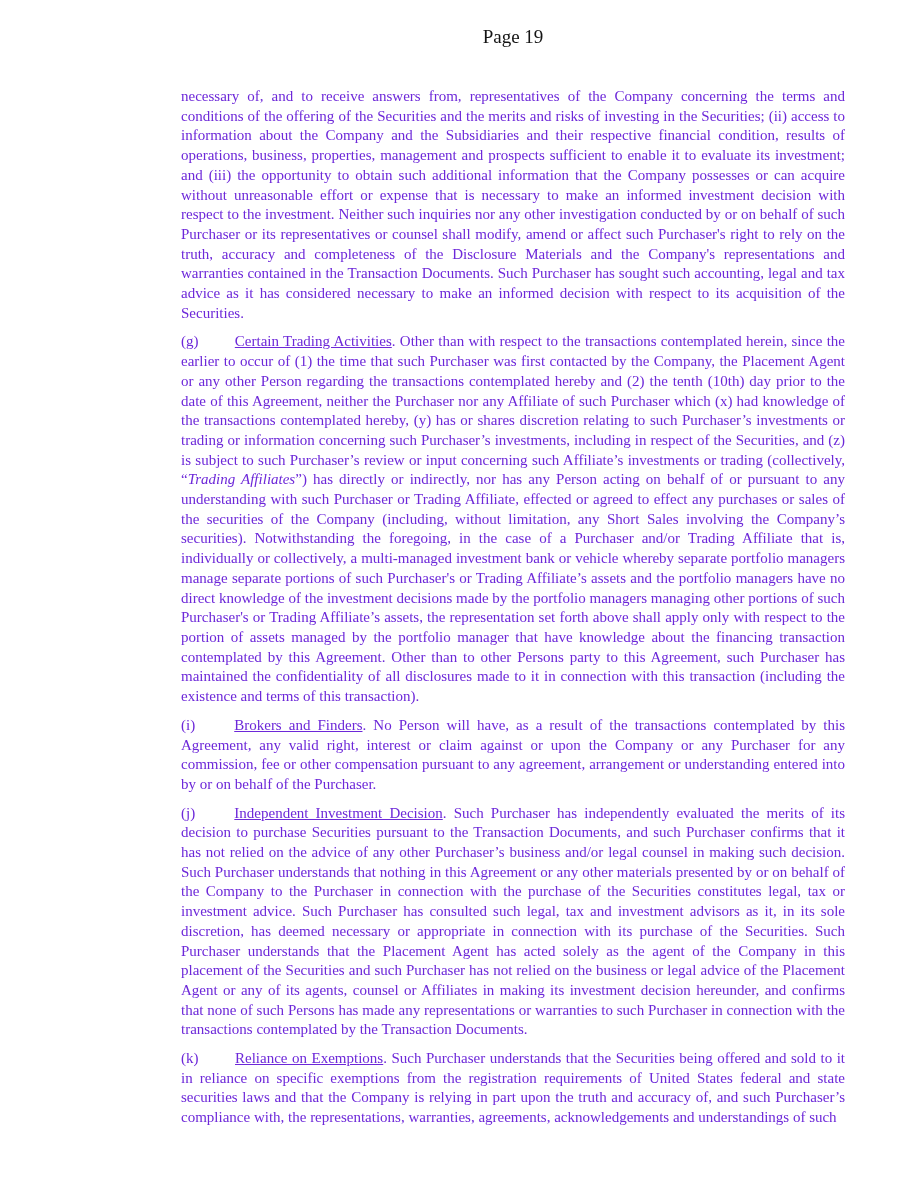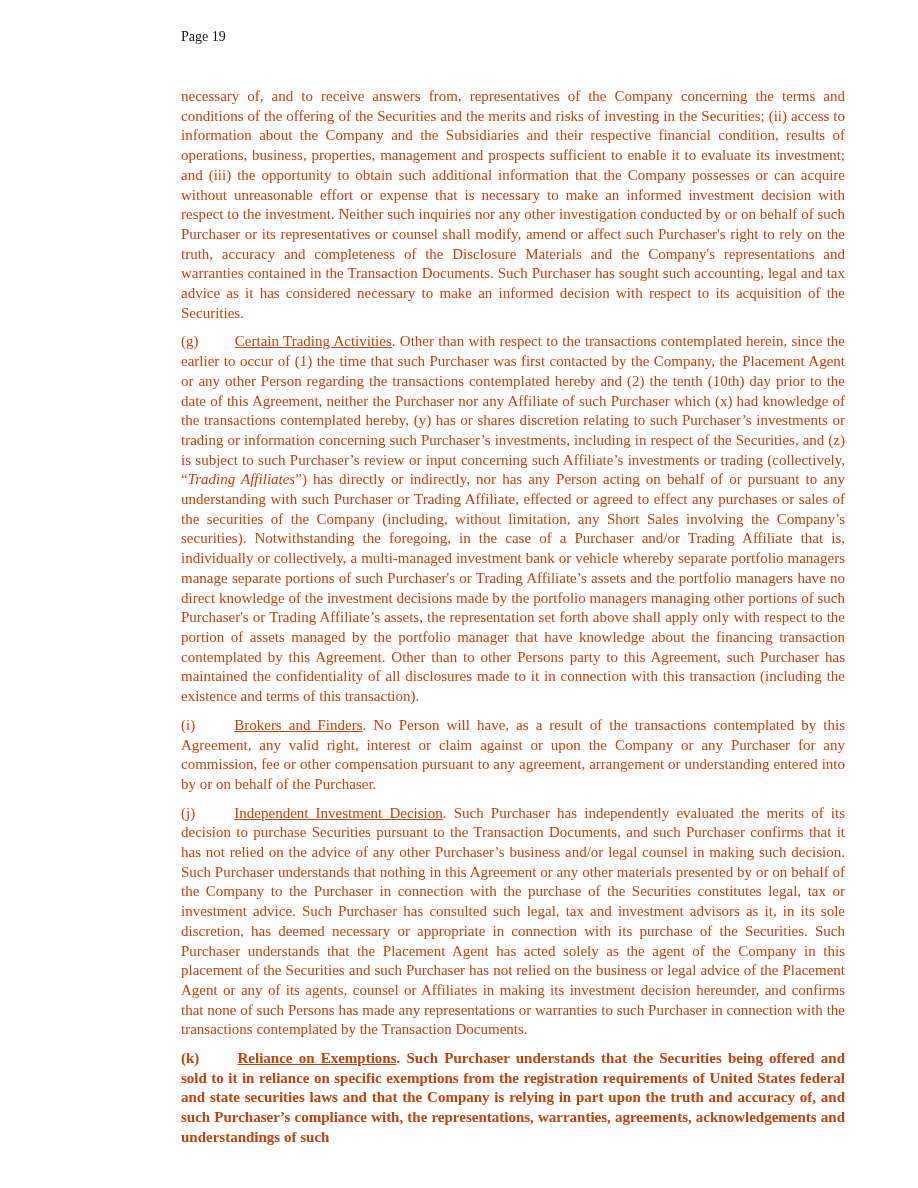--- a/index.html
+++ b/index.html
@@ -14,39 +14,39 @@
     overflow: hidden;
     font-family: "Liberation Serif", "DejaVu Serif", serif;
     color: #161616;
     -webkit-font-smoothing: antialiased;
   }
   .page-number {
     position: absolute;
     top: 27px;
     left: 181px;
     width: 664px;
-    text-align: left;
-    font-size: 14px;
+    text-align: center;
+    font-size: 19px;
     line-height: 20px;
     color: #141414;
   }
   .doc-body {
     position: absolute;
     top: 87px;
     left: 181px;
     width: 664px;
   }
   p.doc-para {
     margin: 0 0 9px 0;
     font-size: 15px;
     line-height: 19.7px;
     text-align: justify;
-    color: #c2410c;
+    color: #6d28d9;
   }
-  p.doc-para:last-child { margin-bottom: 0; font-weight: bold; }
+  p.doc-para:last-child { margin-bottom: 0; }
   .seg-underline { text-decoration: underline; margin-left: 32px; }
   .seg-bold-italic { font-weight: 400; font-style: italic; }
 </style>
 </head>
 <body>
 
 <div class="page-number">Page 19</div>
 
 <main class="doc-body">
     <p class="doc-para"><span>necessary of, and to receive answers from, representatives of the Company concerning the terms and conditions of the offering of the Securities and the merits and risks of investing in the Securities; (ii) access to information about the Company and the Subsidiaries and their respective financial condition, results of operations, business, properties, management and prospects sufficient to enable it to evaluate its investment; and (iii) the opportunity to obtain such additional information that the Company possesses or can acquire without unreasonable effort or expense that is necessary to make an informed investment decision with respect to the investment. Neither such inquiries nor any other investigation conducted by or on behalf of such Purchaser or its representatives or counsel shall modify, amend or affect such Purchaser's right to rely on the truth, accuracy and completeness of the Disclosure Materials and the Company's representations and warranties contained in the Transaction Documents. Such Purchaser has sought such accounting, legal and tax advice as it has considered necessary to make an informed decision with respect to its acquisition of the Securities.</span></p>

